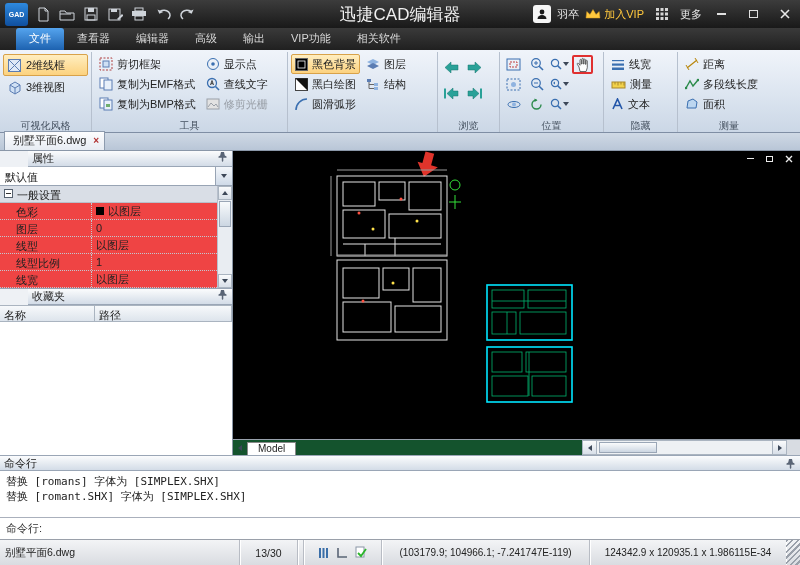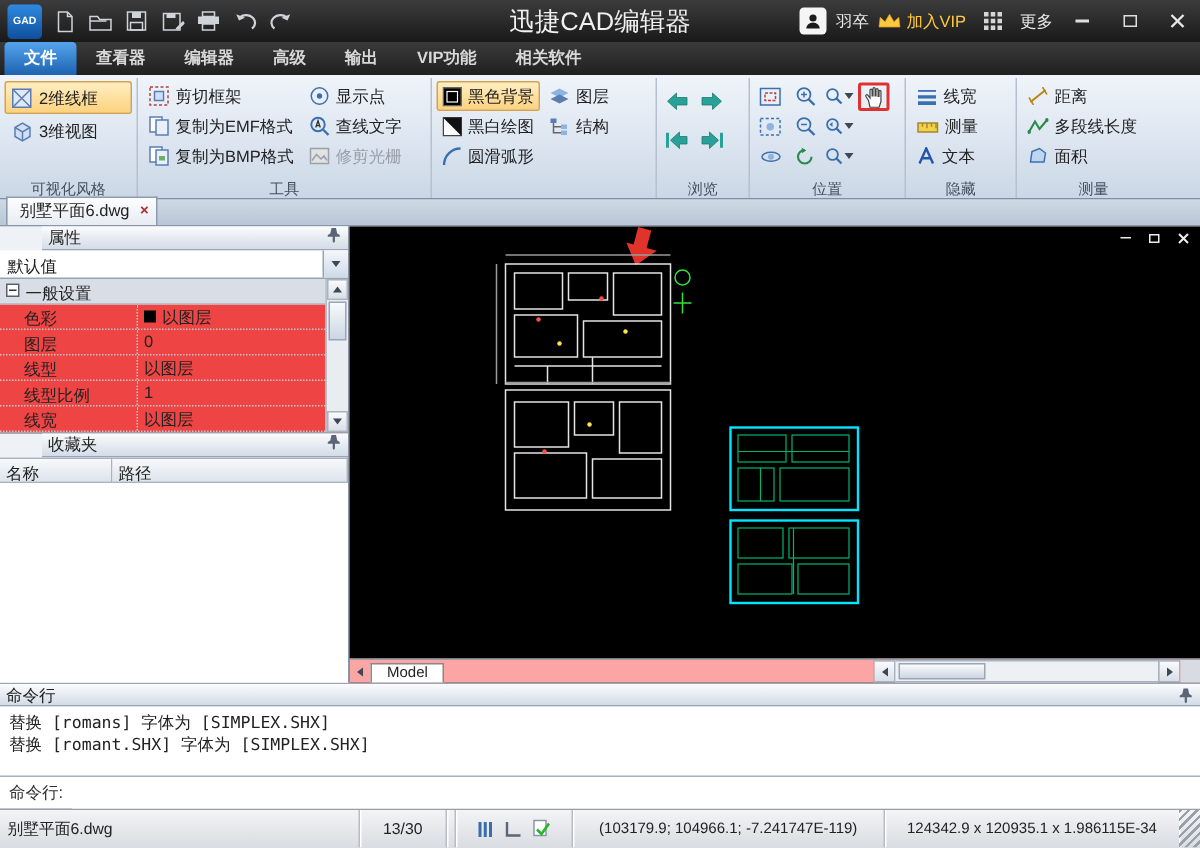--- a/index.html
+++ b/index.html
@@ -13,21 +13,21 @@
   .tb-title { position:absolute; left:0; right:0; text-align:center; color:#f0f0f0; font-size:17px; pointer-events:none; }
   .tb-right { margin-left:auto; display:flex; align-items:center; gap:6px; z-index:1; }
   .user-badge { width:18px; height:18px; background:#f5f5f5; border-radius:3px; display:flex; align-items:center; justify-content:center; }
   .tb-user, .tb-more { color:#e8e8e8; }
   .tb-vip { color:#ffc83d; display:flex; align-items:center; gap:3px; }
   .winbtn { width:26px; height:22px; display:flex; align-items:center; justify-content:center; color:#e0e0e0; }
   .min-bar { width:9px; height:2px; background:#e0e0e0; }
   .max-box { width:9px; height:8px; border:1px solid #e0e0e0; }
 
   
-  .menutabs { height:22px; background:linear-gradient(#3a3a3a,#202020); display:flex; align-items:flex-end; padding-left:3px;font-weight:bold; }
+  .menutabs { height:22px; background:linear-gradient(#3a3a3a,#202020); display:flex; align-items:flex-end; padding-left:16px; }
   .mtab { padding:3px 13px 4px; color:#d8d8d8; border-radius:3px 3px 0 0; }
   .mtab.active { background:linear-gradient(#55a4ee,#1d62b0); color:#fff; }
 
   
   .ribbon { height:83px; background:linear-gradient(#f0f4fa,#dce5f0 55%,#cbd7e6); border-bottom:1px solid #7f8ea4; display:flex; padding-top:2px; }
   .rgroup { display:flex; flex-direction:column; border-right:1px solid #b6c0ce; padding:2px 3px 0; }
   .rlabel { margin-top:auto; height:13px; font-size:10px; color:#44505f; text-align:center; white-space:nowrap; }
   .rcols { display:flex; gap:2px; }
   .rcol { display:flex; flex-direction:column; }
   .rbtn { display:flex; align-items:center; gap:4px; height:20px; padding:0 3px; border:1px solid transparent; border-radius:2px; white-space:nowrap; }
@@ -64,31 +64,31 @@
   .grid-scroll { width:15px; background:#e9edf2; border-left:1px solid #b8c0cc; display:flex; flex-direction:column; }
   .scroll-btn { height:14px; background:linear-gradient(#fafbfc,#d8dfe8); border:1px solid #aab4c0; display:flex; align-items:center; justify-content:center; }
   .scroll-btn.bottom { margin-top:auto; }
   .scroll-thumb { height:26px; margin:1px; background:linear-gradient(#f8fafc,#ccd6e2); border:1px solid #9aa6b6; }
   .tri-up-s { width:0; height:0; border-left:3px solid transparent; border-right:3px solid transparent; border-bottom:4px solid #3c4758; }
   .tri-down-s { width:0; height:0; border-left:3px solid transparent; border-right:3px solid transparent; border-top:4px solid #3c4758; }
   .tri-left-s { width:0; height:0; border-top:3px solid transparent; border-bottom:3px solid transparent; border-right:4px solid #3c4758; }
   .tri-right-s { width:0; height:0; border-top:3px solid transparent; border-bottom:3px solid transparent; border-left:4px solid #3c4758; }
   .fav-cols { height:17px; display:flex; background:#fff; }
   .colbtn { background:linear-gradient(#f7f9fb,#dde4ec); border:1px solid #aab4c0; border-left:0; padding:2px 4px 0; }
-  .colbtn.name { width:75px; border-left:1px solid #aab4c0; border-left-width:0; }
+  .colbtn.name { width:95px; border-left:1px solid #aab4c0; border-left-width:0; }
   .fav-body { flex:1; background:#fff; }
 
   
   .canvas { flex:1; background:#000; position:relative; }
   .mdi { position:absolute; top:1px; right:4px; display:flex; gap:4px; z-index:2; }
   .mdi-btn { width:15px; height:13px; display:flex; align-items:center; justify-content:center; }
   .mdi-min { width:7px; height:1px; background:#ececec; }
   .mdi-max { width:7px; height:6px; border:1px solid #ececec; }
   .drawing { position:absolute; left:0; top:0; width:100%; height:288px; }
-  .modelbar { position:absolute; left:0; right:0; bottom:0; height:16px; background:#fca5a5; border-top:1px solid #98a0ac; display:flex; align-items:stretch; }
+  .modelbar { position:absolute; left:0; right:0; bottom:0; height:16px; background:#14532d; border-top:1px solid #98a0ac; display:flex; align-items:stretch; }
   .model-arrow { width:14px; display:flex; align-items:center; justify-content:center; }
   .model-tab { background:#fff; border:1px solid #888; border-bottom:0; margin-top:2px; padding:0 10px; font-size:10px; line-height:12px; }
   .model-fill { flex:1; }
   .hscroll { width:205px; display:flex; }
   .sbtn { width:15px; background:linear-gradient(#fafbfc,#d8dfe8); border:1px solid #aab4c0; display:flex; align-items:center; justify-content:center; }
   .htrack { flex:1; background:#eef1f4; border-top:1px solid #aab4c0; border-bottom:1px solid #aab4c0; position:relative; }
   .hthumb { position:absolute; left:2px; top:1px; bottom:1px; width:58px; background:linear-gradient(#fafbfc,#ccd6e2); border:1px solid #9aa6b6; }
   .scroll-corner { width:13px; background:#d8dce2; }
 
   

